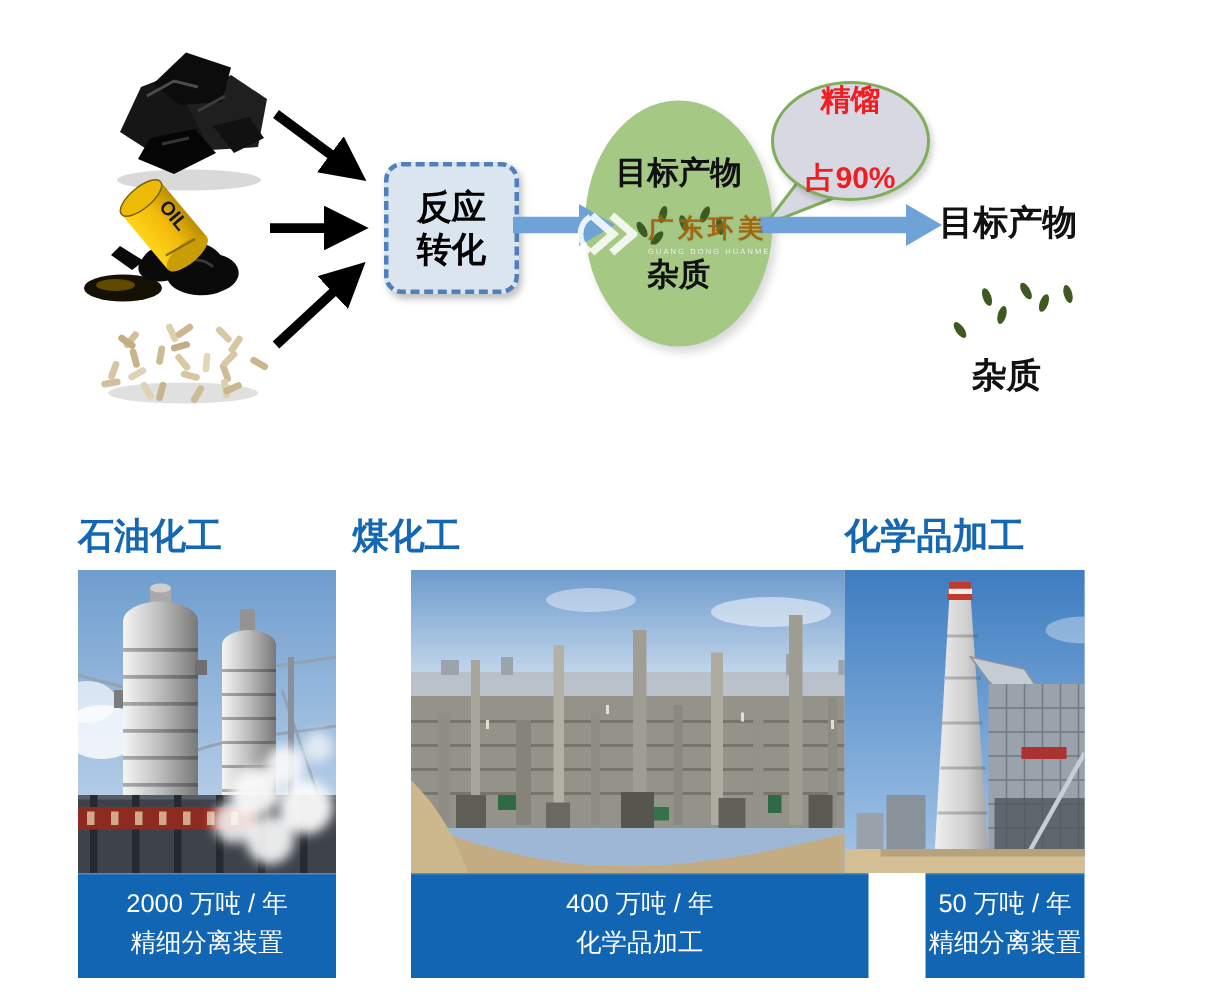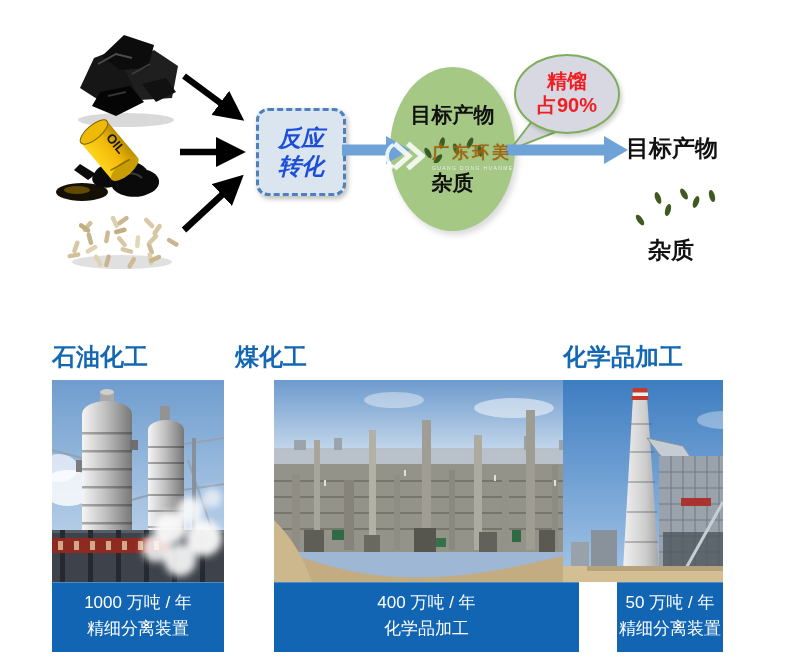--- a/index.html
+++ b/index.html
@@ -9,33 +9,33 @@
   svg{display:block;}
 
   
   .diagram-bg{left:0;top:0;z-index:1;}
   .diagram-fg{left:0;top:0;z-index:3;pointer-events:none;}
 
   .reaction-box{left:256px;top:108px;width:84px;height:82px;z-index:2;
     background:#dbe5f0;border:3px dashed #4e81bb;border-radius:12px;
     box-shadow:2px 3px 5px rgba(0,0,0,.25);
     display:flex;flex-direction:column;align-items:center;justify-content:center;
-    font-size:23px;font-weight:bold;color:#1d4ed8;line-height:1.22;font-style:italic;}
+    font-size:23px;font-weight:bold;color:#000000;line-height:1.22;}
 
   .mix-ellipse{left:390px;top:67px;width:125px;height:164px;z-index:2;
     background:#a5c884;border-radius:50%;
     box-shadow:3px 4px 6px rgba(0,0,0,.15);
     display:flex;flex-direction:column;align-items:center;justify-content:center;
     font-size:21px;font-weight:bold;color:#111;}
   .mix-ellipse .gap{height:6px;}
 
   .bubble{left:514px;top:54px;width:102px;height:76px;z-index:4;
     background:#d8d8e2;border:2.5px solid #7fae5a;border-radius:50%;
     box-shadow:2px 3px 4px rgba(0,0,0,.18);
-    display:flex;flex-direction:column;align-items:center;justify-content:center;
+    display:flex;flex-direction:column;align-items:center;justify-content:space-between;
     font-size:20px;font-weight:bold;color:#f01e23;line-height:1.18;}
 
   .out-product{left:626px;top:133px;z-index:2;font-size:23px;font-weight:bold;color:#111;}
   .out-impurity{left:648px;top:235px;z-index:2;font-size:23px;font-weight:bold;color:#111;}
   .out-specks{left:630px;top:184px;z-index:2;}
 
   .watermark{left:383px;top:139px;z-index:5;display:flex;align-items:center;gap:7px;
     opacity:.93;}
   .wm-text{display:flex;flex-direction:column;align-items:flex-start;}
   .wm-name{font-size:17px;font-weight:bold;color:#a16207;letter-spacing:3px;
@@ -276,21 +276,21 @@
           <circle cx="118" cy="148" r="16" opacity="0.95"></circle>
             <circle cx="138" cy="130" r="13" opacity="0.9"></circle>
           <circle cx="152" cy="158" r="18" opacity="0.95"></circle>
             <circle cx="104" cy="168" r="14" opacity="0.85"></circle>
           <circle cx="128" cy="180" r="16" opacity="0.9"></circle>
             <circle cx="160" cy="118" r="10" opacity="0.7"></circle>
         </g>
       </svg>
     </div>
     <div class="caption">
-      <div>1000 万吨 / 年</div>
+      <div>2000 万吨 / 年</div>
       <div>精细分离装置</div>
     </div>
   </div>
 
   <div class="abs card c2">
     <div class="photo">
       <svg width="305" height="202" viewBox="0 0 305 202">
         <defs>
           <linearGradient id="p2sky" x1="0" y1="0" x2="0" y2="1">
             <stop offset="0" stop-color="#6d9bcd"></stop>

